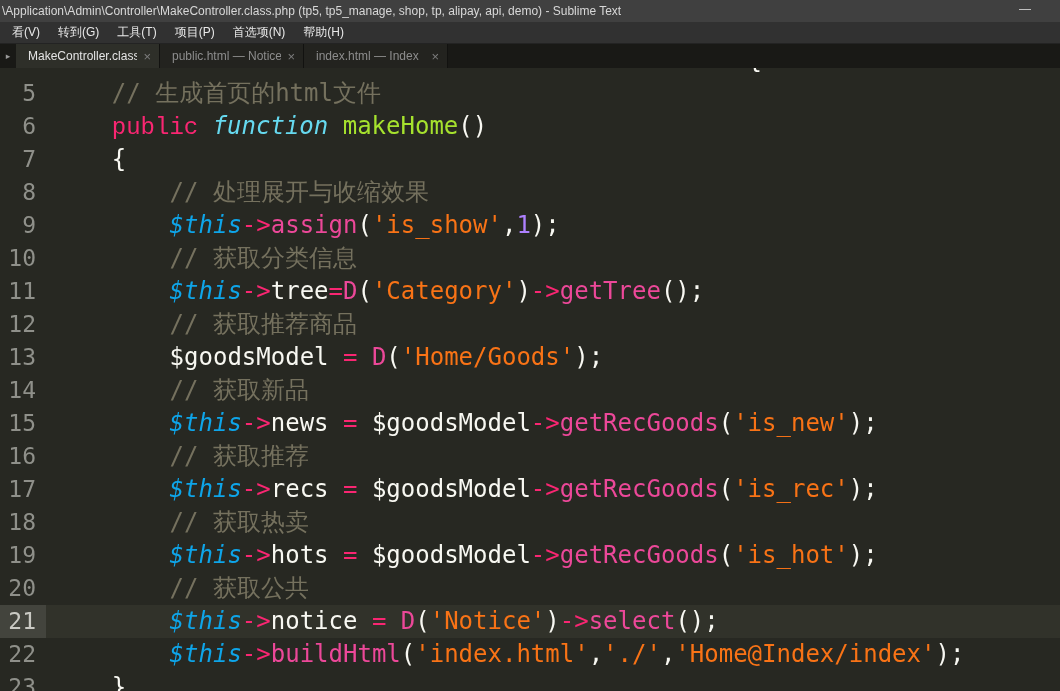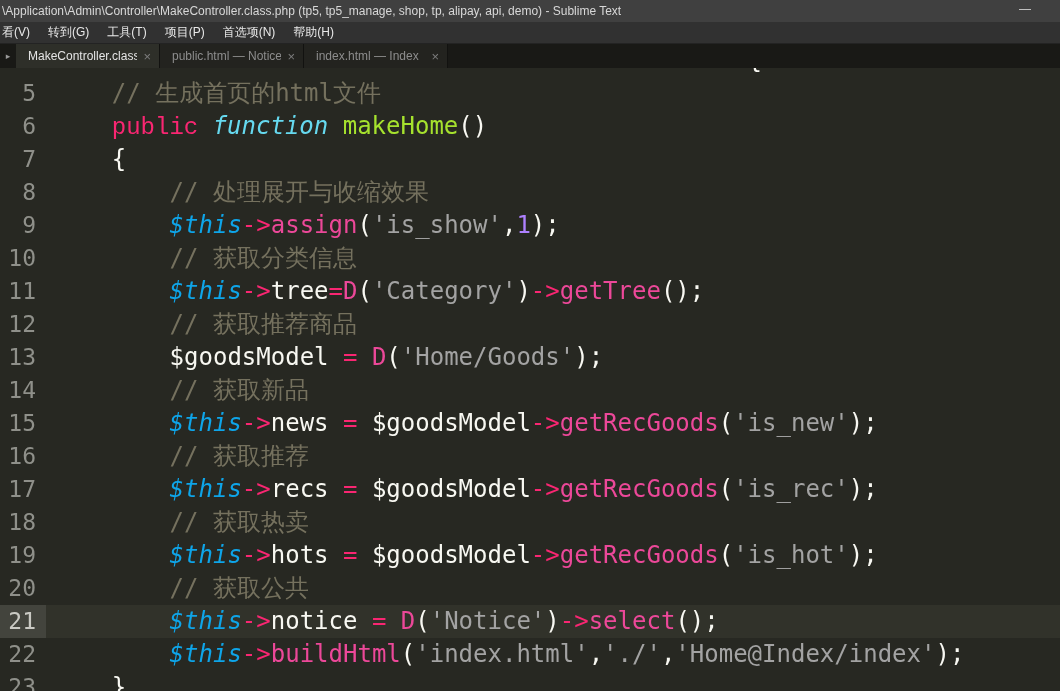--- a/index.html
+++ b/index.html
@@ -9,21 +9,21 @@
   
   .title-bar { height:22px; background:#404040; color:#d8d8d8; display:flex; align-items:center;
                font-size:12px; padding-left:2px; position:relative; }
   .title-text { white-space:nowrap; overflow:hidden; }
   .win-min { position:absolute; right:18px; top:0; width:34px; height:22px; color:#cfcfcf;
              text-align:center; line-height:19px; font-size:12px; }
 
   .menu-bar { height:22px; background:#313131; display:flex; align-items:stretch; color:#e8e8e8;
               font-size:12px; border-bottom:1px solid #232323; }
   .menu-item { padding:0 9px; line-height:21px; white-space:nowrap; }
-  .menu-item:first-child { padding-left:2px; }
+  .menu-item:first-child { padding-left:12px; }
 
   
   .tab-bar { height:24px; background:#191916; display:flex; align-items:stretch; }
   .tab-scroll { width:16px; display:flex; align-items:center; justify-content:center;
                 color:#9a9a9a; font-size:9px; }
   .tab { width:144px; display:flex; align-items:center; font-size:12px; padding:0 8px 0 12px;
          border-right:1px solid #121210; color:#8d8d8d; background:#23231f; }
   .tab.active { background:#2e2f29; color:#e4e4e4; }
   .tab-label { flex:1; white-space:nowrap; overflow:hidden; text-overflow:clip; }
   .tab-close { color:#7d7d7d; margin-left:6px; font-size:13px; line-height:1; }
@@ -42,21 +42,21 @@
   
   .tk-ws   { color:#f8f8f2; }
   .tk-pln  { color:#f8f8f2; }
   .tk-com  { color:#75715e; }
   .tk-kw   { color:#f92672;font-family:Liberation Mono, monospace; }
   .tk-kwi  { color:#66d9ef; font-style:italic; }
   .tk-fn   { color:#a6e22e; }
   .tk-this { color:#0ea5e9; font-style:italic; }
   .tk-op   { color:#f92672; }
   .tk-call { color:#ec4899; }
-  .tk-str  { color:#a3a3a3; }
+  .tk-str  { color:#f97316; }
   .tk-num  { color:#ae81ff; }
 </style>
 </head>
 <body>
 
 <div class="title-bar">
   <span class="title-text">\Application\Admin\Controller\MakeController.class.php (tp5, tp5_manage, shop, tp, alipay, api, demo) - Sublime Text</span>
   <span class="win-min">—</span>
 </div>
 

